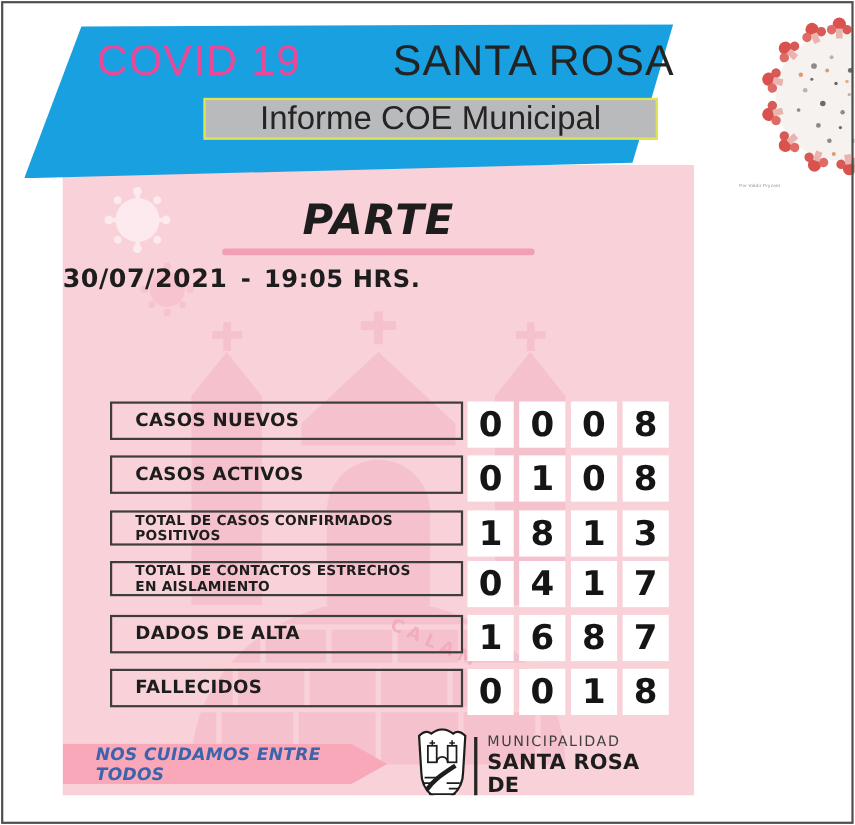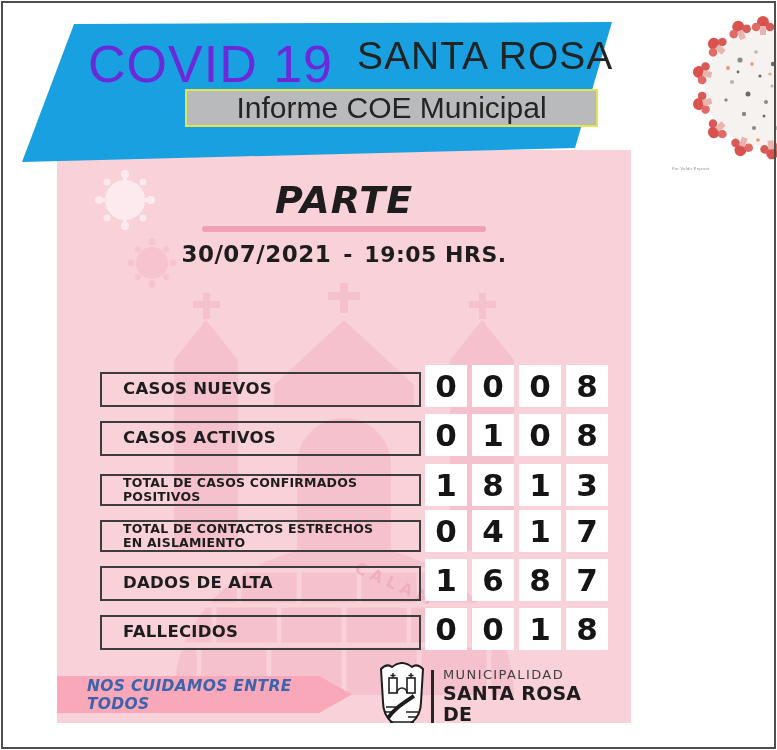--- a/index.html
+++ b/index.html
@@ -8,21 +8,21 @@
     position:relative;width:777px;height:750px;background:#ffffff;
     font-family:"Liberation Sans",sans-serif;overflow:hidden;
   }
   .frame{position:absolute;inset:1px;border:2px solid #4e4e4e;pointer-events:none;z-index:60;}
 
   
   .banner{
     position:absolute;left:22px;top:22px;width:590px;height:140px;background:#18a0e0;z-index:5;
     clip-path:polygon(52px 2px,590px 0px,553px 126px,0px 140px);
   }
-  .t-covid{position:absolute;left:88px;top:34px;z-index:6;font-size:52px;color:#6d28d9;letter-spacing:1px;}
+  .t-covid{position:absolute;left:88px;top:34px;z-index:6;font-size:39px;color:#ec4899;letter-spacing:1px;}
   .t-city{position:absolute;left:357px;top:34px;z-index:6;font-size:39px;color:#232323;letter-spacing:1px;}
   .graybar{
     position:absolute;left:185px;top:89px;width:413px;height:38px;background:#b9babc;
     border:2px solid #e1e44e;z-index:7;display:flex;align-items:center;justify-content:center;
     font-size:30px;color:#242424;
   }
 
   
   .virus{position:absolute;left:668px;top:12px;z-index:2;}
   .virus-credit{position:absolute;left:672px;top:166px;font-size:4px;color:#8a8a8a;z-index:2;letter-spacing:.3px;}
@@ -32,27 +32,27 @@
     position:absolute;left:57px;top:150px;width:574px;height:573px;background:#f9d1d8;
     overflow:hidden;z-index:3;font-family:"DejaVu Sans",sans-serif;color:#1d1d1d;
   }
   .wm{position:absolute;pointer-events:none;}
   .card-content{position:relative;z-index:2;}
 
   .title{ text-align:center;margin-top:31px;font-weight:800;font-size:38px;line-height:1.0;letter-spacing:1px;}
   .title .l1{display:block;font-style:italic;}
   .title .l2{display:block;}
   .underline{width:284px;height:6px;background:#f19fb5;border-radius:3px;margin:7px auto 0 auto;}
-  .dateline{display:flex;justify-content:center;align-items:center;gap:12px;margin-top:9px;}
+  .dateline{display:flex;align-items:center;gap:12px;margin-top:9px;}
   .dateline .d{font-size:23px;font-weight:800;letter-spacing:.5px;}
   .dateline .dash{font-size:22px;font-weight:800;}
   .dateline .t{font-size:22px;font-weight:700;letter-spacing:.5px;}
 
   
-  .row{position:absolute;left:43px;width:562px;height:42px;display:flex;align-items:flex-end;}
+  .row{position:absolute;left:43px;width:562px;height:42px;display:flex;align-items:flex-start;}
   .lblbox{
     width:321px;height:35px;border:2px solid #3d3d3d;display:flex;flex-direction:column;
     justify-content:center;padding-left:21px;background:transparent;
   }
   .lblbox.small{height:32px;}
   .lblbox span{font-size:16.5px;font-weight:800;letter-spacing:.3px;line-height:1.12;}
   .lblbox.small span{font-size:12.5px;letter-spacing:.2px;}
   .digits{display:flex;gap:5px;margin-left:4px;}
   .cell{
     width:42px;height:42px;background:#ffffff;display:flex;align-items:center;justify-content:center;

